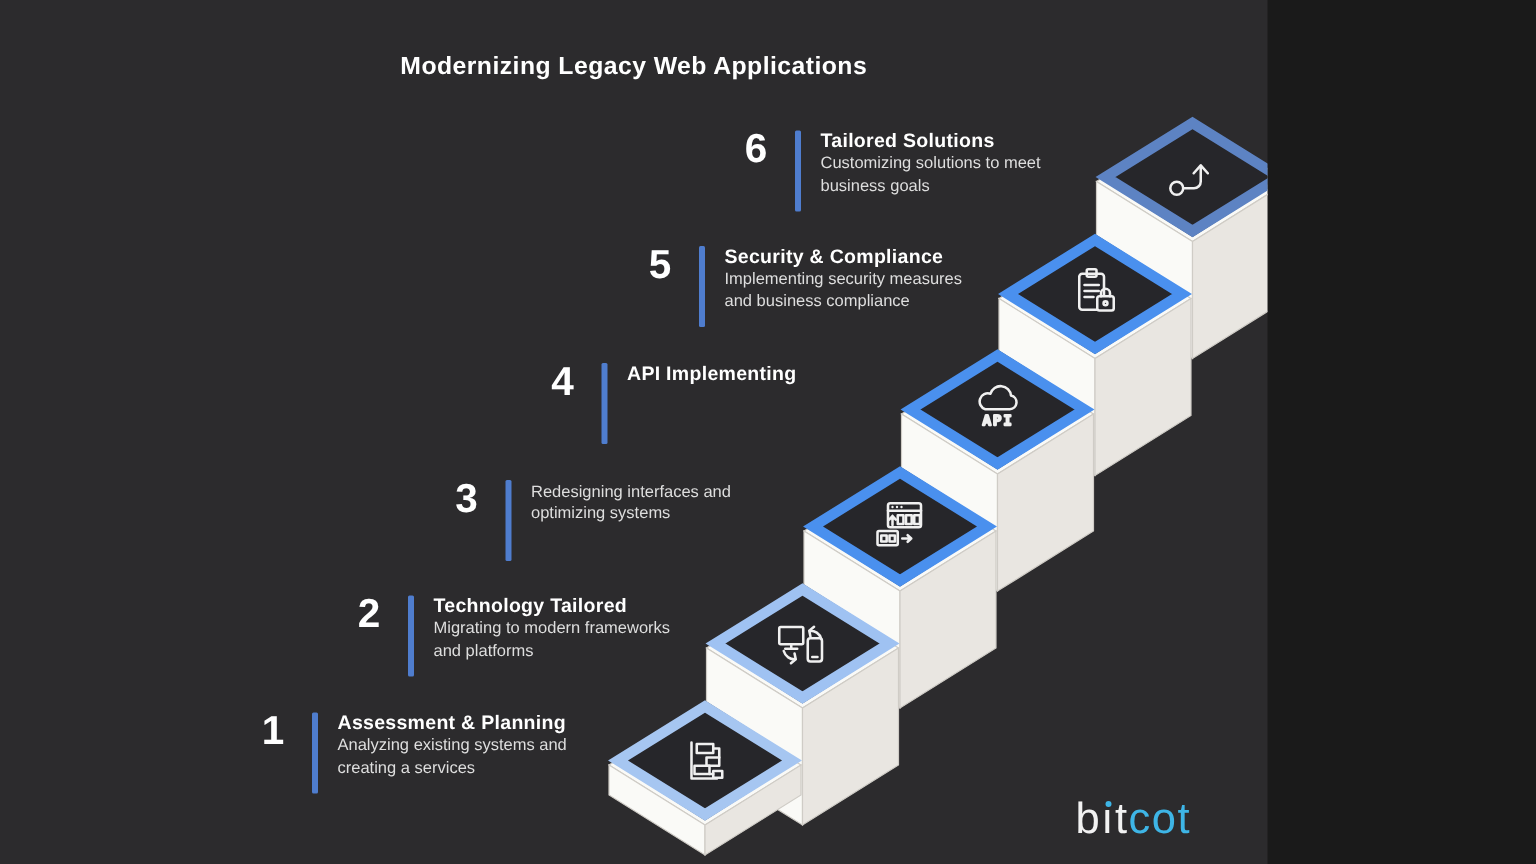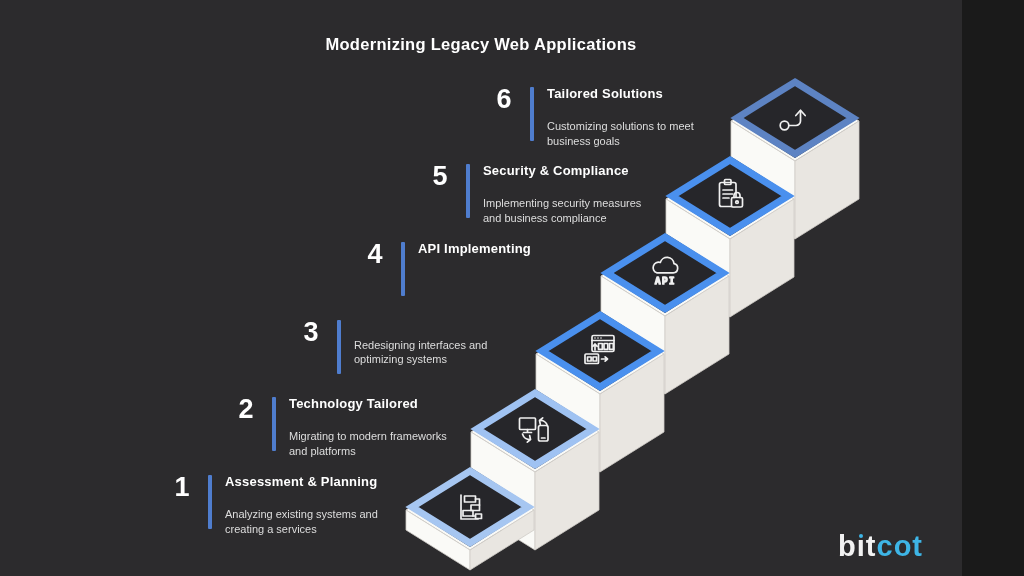--- a/index.html
+++ b/index.html
@@ -1,18 +1,18 @@
 <!DOCTYPE html>
 <html style="--bg: #2c2b2d; --accent: #4f7dce; --text1: #ffffff; --text2: #dedede; --logo-accent: #3eb5e6; --wall-light: #fafaf7; --wall-shade: #e9e6e1; --wall-edge: #cfccc6; --platform: #26262a;"><head>
 <meta charset="utf-8">
 <style>
   html,body{margin:0;padding:0;}
   body{width:1024px;height:576px;overflow:hidden;background:#1a1a1a;}
   .canvas{
-    position:relative;width:962px;height:576px;
+    position:relative;width:845px;height:576px;
     background:var(--bg,#2c2b2d);
     font-family:"Liberation Sans", sans-serif;
     overflow:hidden;
   }
   .main-title{
     position:absolute;top:35px;left:0;right:0;
     text-align:center;
     color:var(--text1,#fff);
     font-size:16.5px;font-weight:bold;letter-spacing:.3px;
   }
@@ -26,21 +26,21 @@
     width:4px;height:54px;border-radius:1px;
     background:var(--accent,#4a7ac9);margin-right:13px;flex:none;
   }
   .step-copy{padding-top:0;}
   .step-title{
     color:var(--text1,#fff);font-size:13px;font-weight:bold;letter-spacing:.2px;
     line-height:1.1;white-space:nowrap;
   }
   .step-desc{
     color:var(--text2,#dedede);font-size:11px;line-height:1.3;
-    margin-top:18px;max-width:176px;
+    margin-top:1px;max-width:176px;
   }
   .pos-s1{left:168px;top:475px;}
   .pos-s2{left:232px;top:397px;}
   .pos-s3{left:297px;top:320px;}
   .pos-s4{left:361px;top:242px;}
   .pos-s5{left:426px;top:164px;}
   .pos-s6{left:490px;top:87px;}
   
   .stairs{position:absolute;left:0;top:0;}
   .wall-l{fill:var(--wall-light,#fafaf7);stroke:var(--wall-edge,#cfccc6);stroke-width:.8;}
@@ -50,22 +50,22 @@
   .platform{fill:var(--platform,#26262a);stroke-width:7;stroke-linejoin:miter;}
   .ico{stroke:#f0f0f0;stroke-width:1.7;fill:none;stroke-linecap:round;stroke-linejoin:round;}
   .ico-fill{fill:#f0f0f0;stroke:none;}
   .ico-occlude{fill:var(--platform,#26262a);stroke:#f0f0f0;stroke-width:1.7;stroke-linejoin:round;}
   .ico-text{
     font-family:"DejaVu Sans Mono", monospace;font-size:9px;letter-spacing:1.5px;
     fill:#f0f0f0;text-anchor:middle;
   }
   
   .logo{
-    position:absolute;right:39px;bottom:15px;
-    font-size:29px;font-weight:700;letter-spacing:1px;line-height:1;
+    position:absolute;right:51px;bottom:15px;
+    font-size:29px;font-weight:400;letter-spacing:1px;line-height:1;
     color:#f2f2f2;
   }
   .logo .cyan{color:var(--logo-accent,#3eb5e6);}
   .logo-i{position:relative;display:inline-block;}
   .logo-i .idot{
     position:absolute;top:2px;left:50%;transform:translateX(-50%);
     width:4px;height:4px;border-radius:50%;
     background:var(--logo-accent,#3eb5e6);
   }
 </style>

